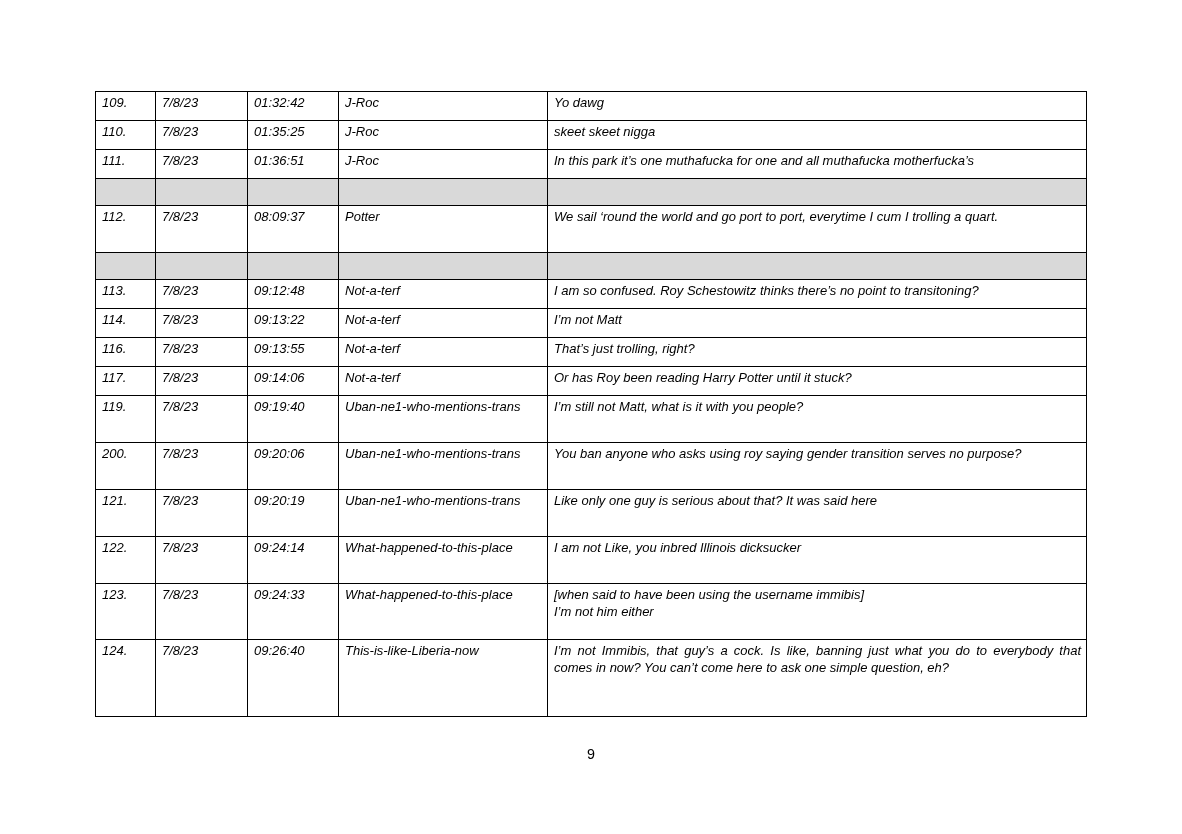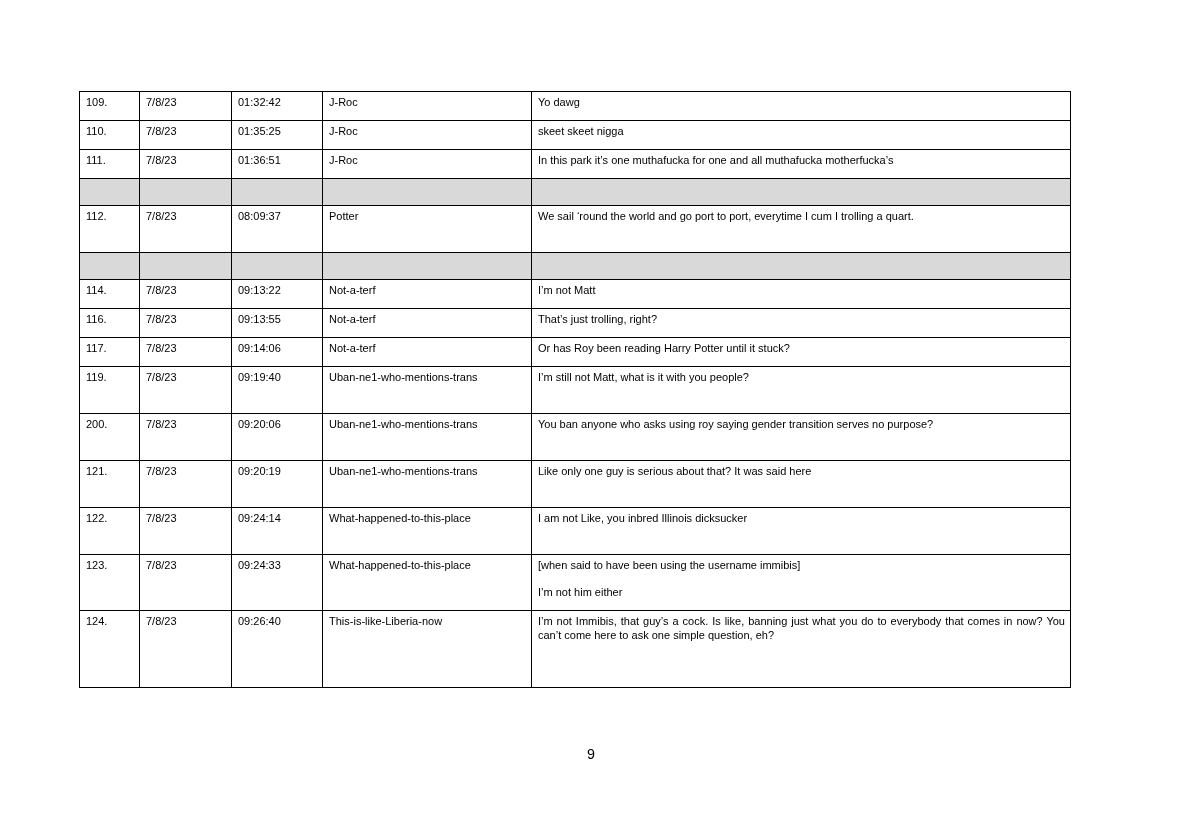--- a/index.html
+++ b/index.html
@@ -17,27 +17,28 @@
   }
   .page {
     position: absolute;
     left: 0;
     top: 0;
     width: 1182px;
     height: 834px;
   }
   table.log-table {
     position: absolute;
-    left: 79px;
+    left: 95px;
     top: 91px;
     width: 991px;
     border-collapse: collapse;
     table-layout: fixed;
-    font-size: 11px;
+    font-size: 13px;
     line-height: 1.30;
+    font-style: italic;
   }
   table.log-table td {
     border: 1px solid #000000;
     padding: 3px 5px 3px 6px;
     vertical-align: top;
     word-wrap: break-word;
     overflow-wrap: break-word;
   }
   col.c-num   { width: 60px; }
   col.c-date  { width: 92px; }
@@ -48,21 +49,21 @@
   tr.spacer td {
     background: #d9d9d9;
     height: 26px;
     padding: 0;
   }
   td.msg { padding-left: 7px; padding-right: 8px; }
   td.msg.justify { text-align: justify; text-justify: inter-word; }
   td.msg p {
     margin: 0;
   }
-  td.msg p + p { margin-top: 13px; }
+  td.msg p + p { }
 
   tr.h-1 td { height: 22px; }
   tr.h-2b td { height: 40px; }
   tr.h-3 td { height: 70px; }
   tr.h-3b td { height: 49px; }
 
   .page-number {
     position: absolute;
     left: 0;
     top: 746px;
@@ -130,20 +131,29 @@
           </td>
         </tr>
         <tr class="spacer">
           <td></td>
           <td></td>
           <td></td>
           <td></td>
           <td></td>
         </tr>
         <tr class="h-1">
+          <td>113.</td>
+          <td>7/8/23</td>
+          <td>09:12:48</td>
+          <td>Not-a-terf</td>
+          <td class="msg">
+            <p>I am so confused.  Roy Schestowitz thinks there’s no point to transitoning?</p>
+          </td>
+        </tr>
+        <tr class="h-1">
           <td>114.</td>
           <td>7/8/23</td>
           <td>09:13:22</td>
           <td>Not-a-terf</td>
           <td class="msg">
             <p>I’m not Matt</p>
           </td>
         </tr>
         <tr class="h-1">
           <td>116.</td>

